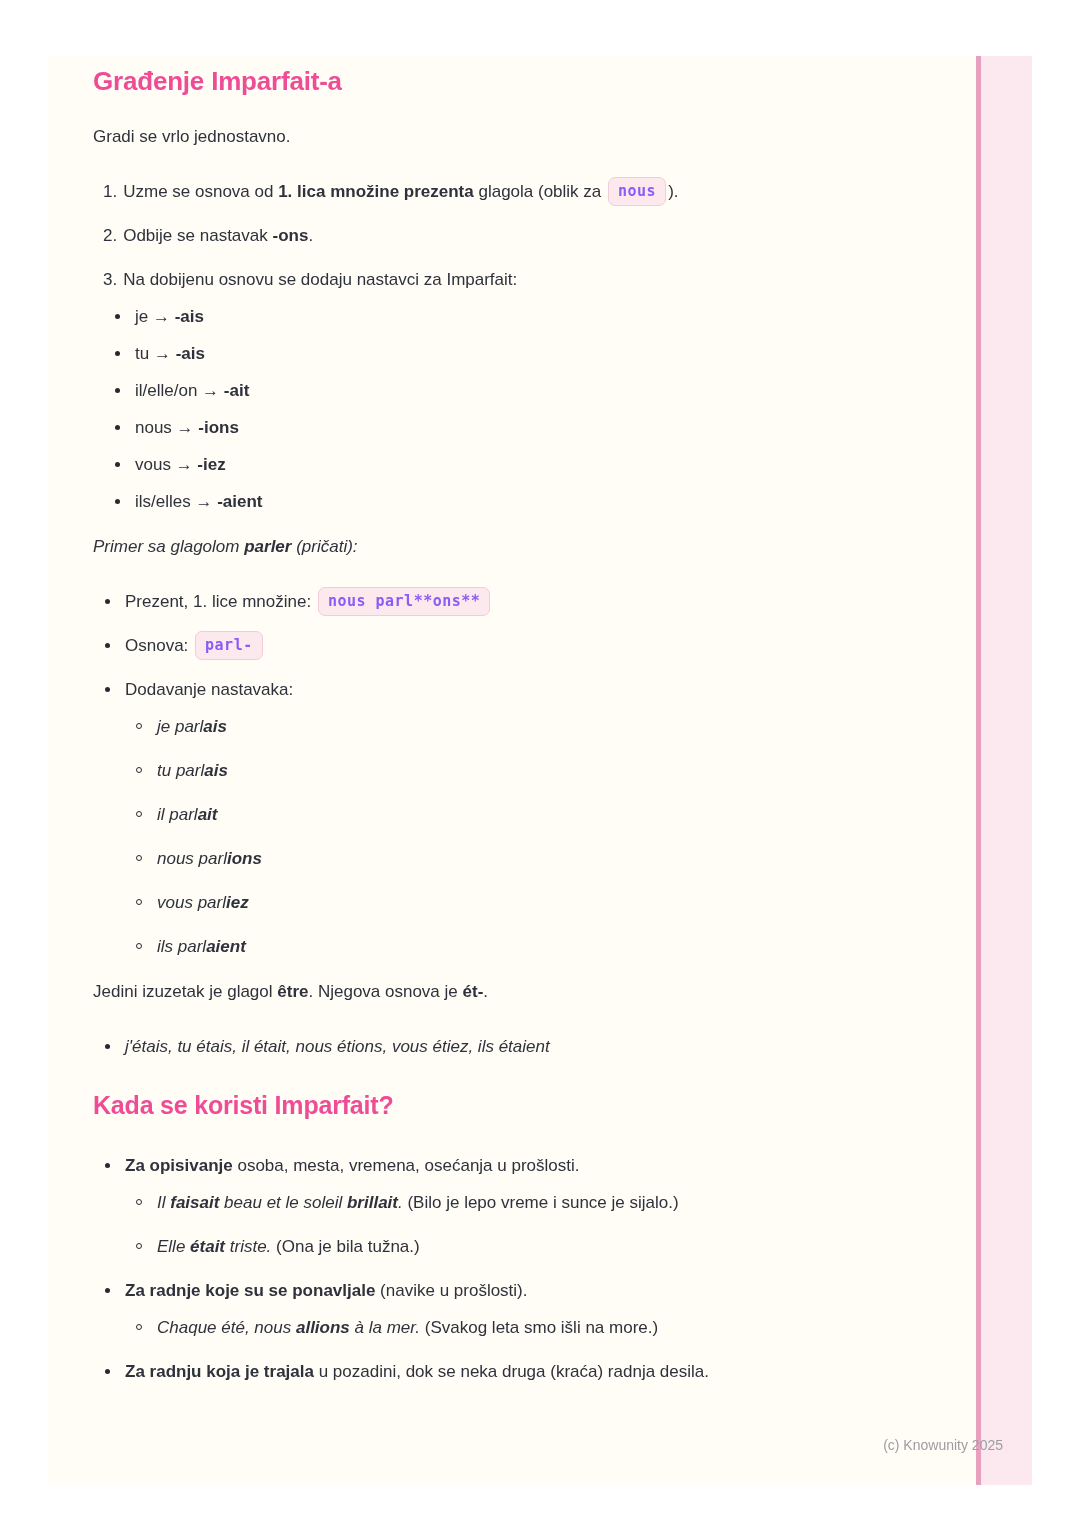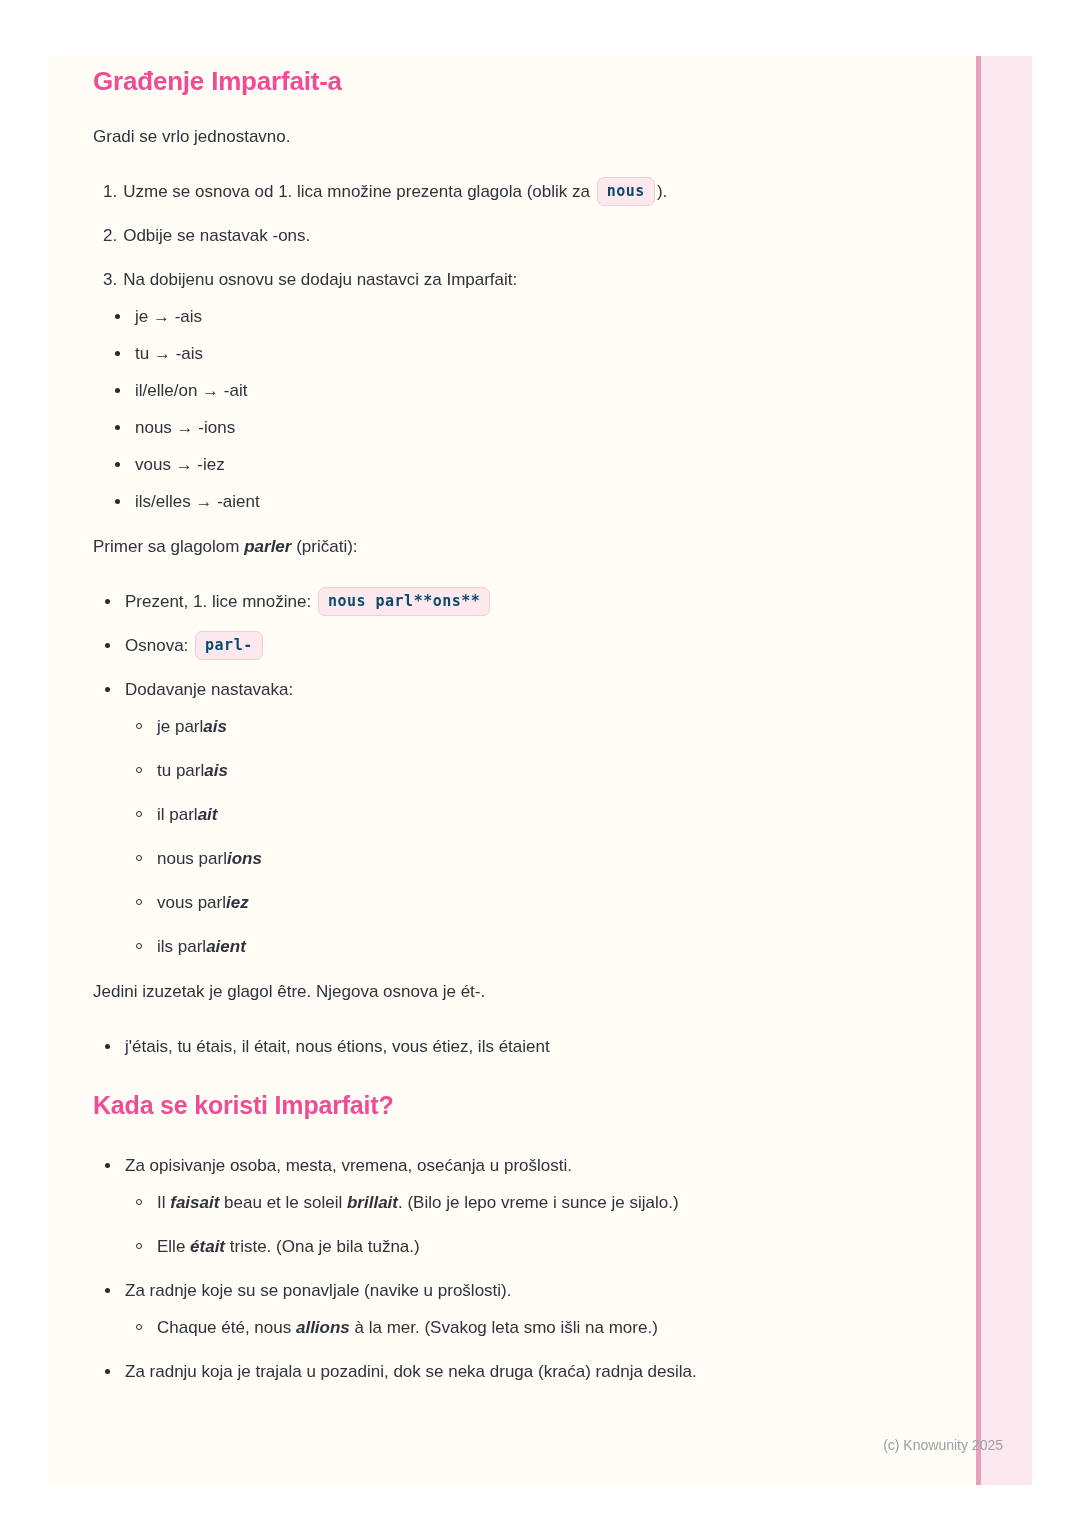--- a/index.html
+++ b/index.html
@@ -19,24 +19,24 @@
   ol.steps>li{margin-bottom:7px;}
   .ol-num{display:inline-block;margin-right:6px;}
   ul{list-style:none;margin:0;padding:0 0 0 32px;}
   ul.top{margin-top:18px;}
   ul.usage{margin-top:26px;}
   ul.top>li,ul.usage>li{margin-bottom:7px;}
   ul.sub>li{margin-bottom:7px;}
   li{position:relative;}
   ul>li::before{content:"";position:absolute;left:-20px;top:16px;width:5px;height:5px;background:#262b33;border-radius:50%;}
   ul.sub>li::before{width:6px;height:6px;background:transparent;border:1.5px solid #262b33;box-sizing:border-box;top:15px;left:-21px;}
-  .sg-b{font-weight:normal;}
-  .sg-i{margin-top:36px;}
+  .sg-b{font-weight:bold;}
+  .sg-i{font-style:italic;margin-top:36px;}
   .sg-bi{font-weight:bold;font-style:italic;}
-  .sg-code{font-family:"DejaVu Sans Mono","Liberation Mono",monospace;font-size:15px;line-height:22px;color:#0c4a6e;background:#fbe9ed;border:1px solid #f2ccd6;border-radius:7px;padding:2px 9px 3px;margin:0 2px;display:inline-block;vertical-align:1px;font-weight:bold;letter-spacing:0.5px;}
+  .sg-code{font-family:"DejaVu Sans Mono","Liberation Mono",monospace;font-size:15px;line-height:22px;color:#8b5cf6;background:#fbe9ed;border:1px solid #f2ccd6;border-radius:7px;padding:2px 9px 3px;margin:0 2px;display:inline-block;vertical-align:1px;font-weight:bold;letter-spacing:0.5px;}
   .watermark{position:absolute;top:1437px;right:77px;font-size:14px;color:#9d9da3;z-index:5;}
 </style>
 </head>
 <body>
 
 <div class="card">
   <div class="rail"></div>
   <div class="content">
 
     <h1>Građenje Imparfait-a</h1>

